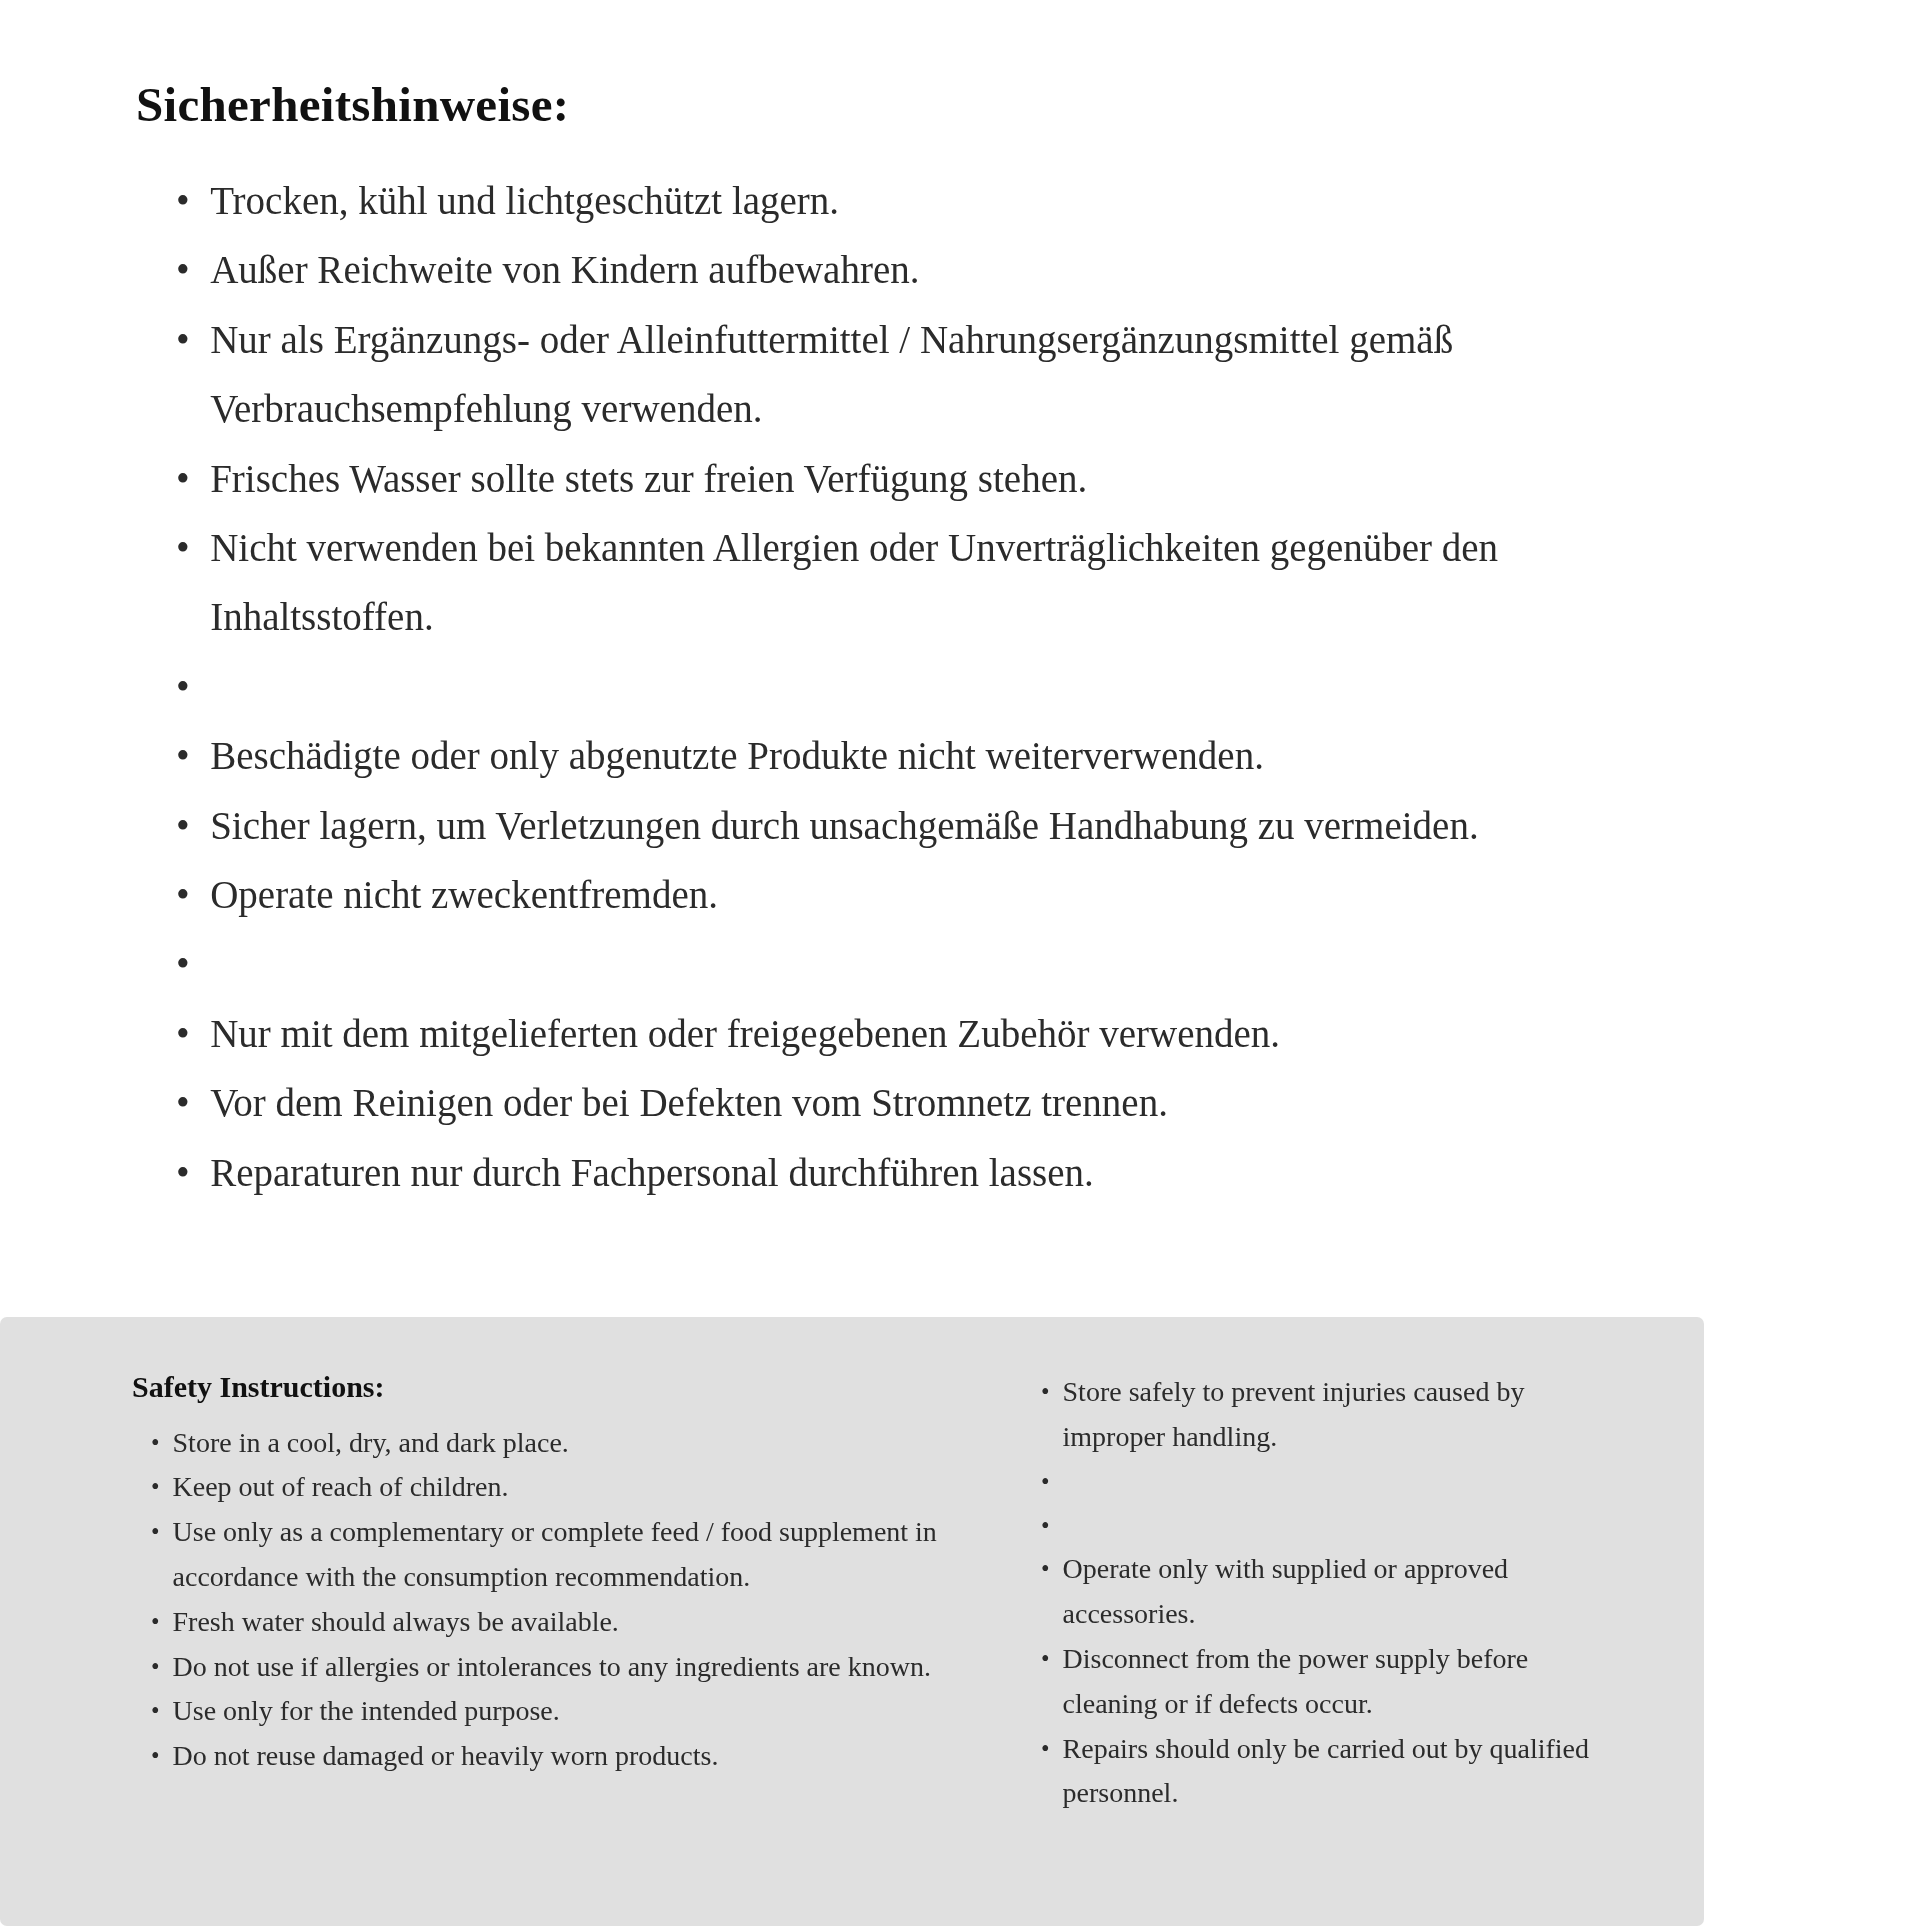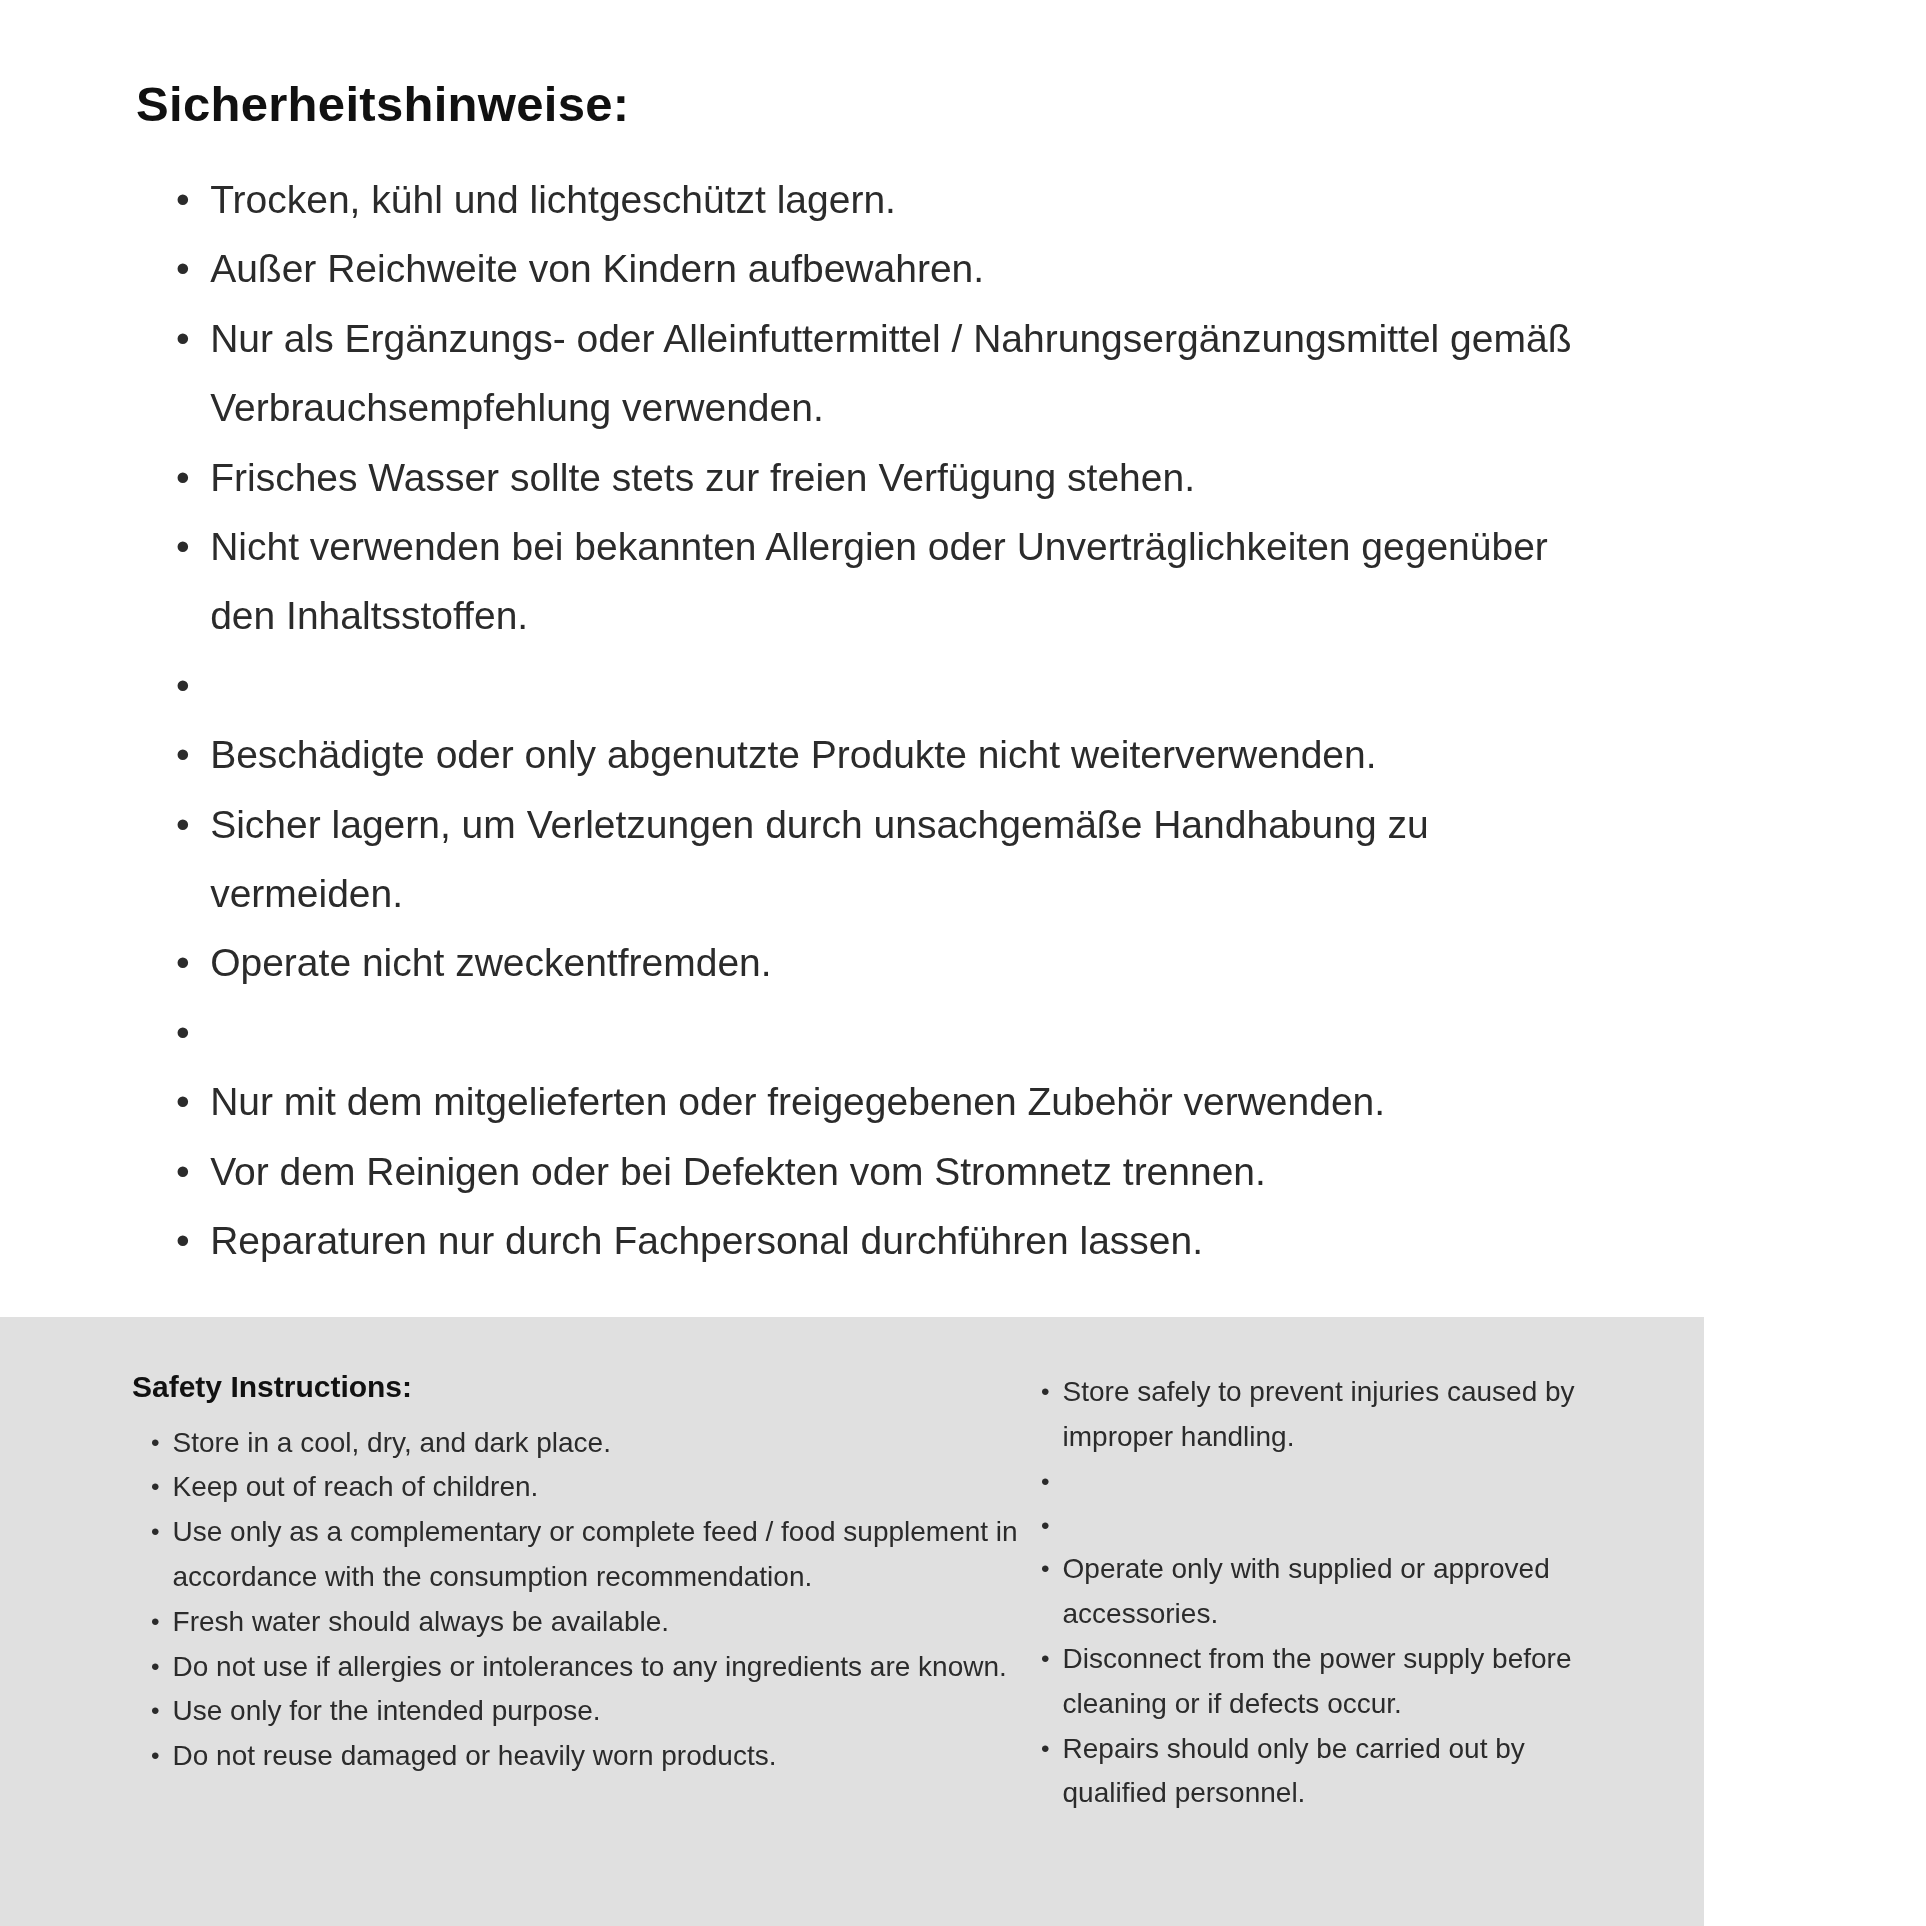--- a/index.html
+++ b/index.html
@@ -12,20 +12,21 @@
     background: #ffffff;
     font-family: "Liberation Sans", sans-serif;
     color: #242424;
     overflow: hidden;
   }
   .page {
     width: 1704px;
     height: 1926px;
     display: flex;
     flex-direction: column;
+    font-family: Liberation Serif, serif;
   }
 
   
   .german-section {
     box-sizing: border-box;
     height: 1317px;
     padding: 76px 103px 0 136px;
     background: #ffffff;
   }
   .german-title {
@@ -53,20 +54,21 @@
     margin-right: 20.5px;
   }
 
   
   .english-section {
     box-sizing: border-box;
     height: 609px;
     background: #e0e0e0;
     padding: 53px 96px 0 132px;
     display: flex;
+    border-radius: 7px;
   }
   .col-left {
     width: 909px;
     flex: 0 0 auto;
   }
   .col-right {
     flex: 1 1 auto;
   }
   .english-title {
     margin: 0 0 16.7px 0;

